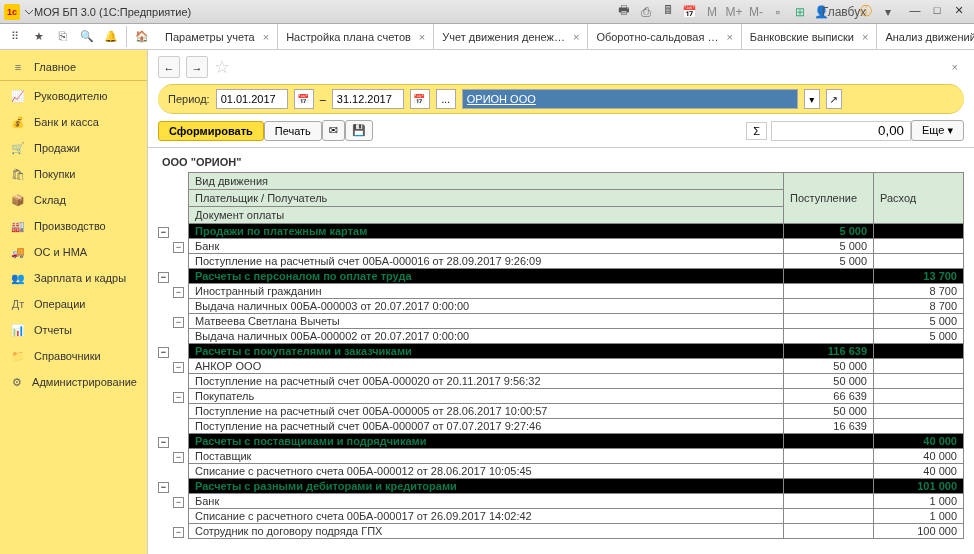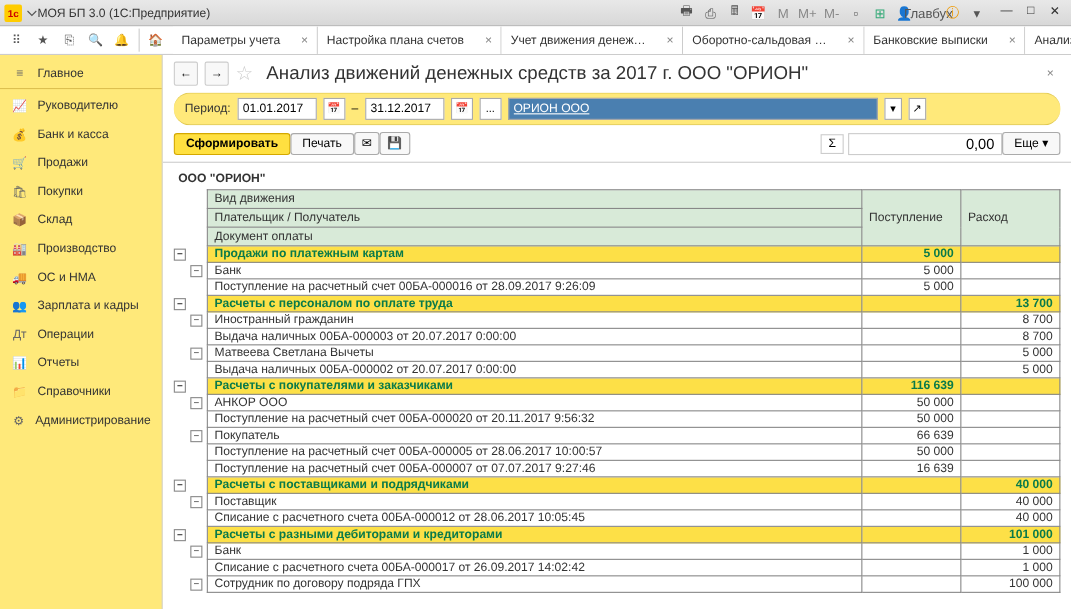--- a/index.html
+++ b/index.html
@@ -12,21 +12,21 @@
 .titlebar .tb-icons span { width: 16px; height: 16px; display: inline-flex; align-items: center; justify-content: center; font-size: 12px; color: #555; cursor: pointer; }
 .titlebar .win-controls { display: flex; margin-left: 8px; }
 .titlebar .win-controls span { width: 22px; height: 16px; text-align: center; cursor: pointer; color: #333; }
 .toolbar2 { background: #fff; height: 26px; display: flex; align-items: stretch; border-bottom: 1px solid #ccc; }
 .toolbar2 .left-icons { display: flex; align-items: center; padding: 0 4px; gap: 2px; }
 .toolbar2 .left-icons span { width: 22px; height: 22px; display: inline-flex; align-items: center; justify-content: center; color: #555; cursor: pointer; }
 .toolbar2 .divider { width: 1px; background: #ccc; margin: 2px 0; }
 .toolbar2 .nav-icons { display: flex; align-items: center; padding: 0 4px; gap: 2px; }
 .toolbar2 .nav-icons span { width: 22px; height: 22px; display: inline-flex; align-items: center; justify-content: center; color: #555; cursor: pointer; }
 .tabs { display: flex; flex: 1; overflow: hidden; }
-.tab { border-right: 1px solid #ccc; padding: 0 8px; display: flex; align-items: center; gap: 19px; cursor: pointer; white-space: nowrap; font-size: 11px; color: #333; background: #fff; }
+.tab { border-right: 1px solid #ccc; padding: 0 8px; display: flex; align-items: center; gap: 8px; cursor: pointer; white-space: nowrap; font-size: 11px; color: #333; background: #fff; }
 .tab.active { background: #fff; }
 .tab .close { color: #888; cursor: pointer; }
 .main { display: flex; height: calc(554px - 50px); }
 .sidebar { width: 148px; background: #ffe97a; border-right: 1px solid #ccc; padding-top: 4px; }
 .side-item { display: flex; align-items: center; gap: 8px; padding: 5px 10px; cursor: pointer; color: #333; font-size: 11px; }
 .side-item .icon { width: 16px; height: 16px; display: inline-flex; align-items: center; justify-content: center; color: #666; }
 .side-item:first-child { border-bottom: 1px solid #ddc050; margin-bottom: 2px; }
 .content { flex: 1; background: #fff; display: flex; flex-direction: column; overflow: hidden; }
 .page-header { display: flex; align-items: center; padding: 6px 10px; gap: 6px; }
 .page-header .nav-btn { width: 22px; height: 22px; border: 1px solid #ccc; background: #f8f8f8; display: inline-flex; align-items: center; justify-content: center; cursor: pointer; border-radius: 2px; }
@@ -49,21 +49,21 @@
 .action-bar .sum-box .sigma { border: 1px solid #ccc; padding: 2px 6px; }
 .action-bar .sum-box input { border: 1px solid #ccc; width: 140px; text-align: right; padding: 2px 6px; height: 20px; }
 .report-area { flex: 1; overflow: auto; padding: 6px 10px 10px 10px; }
 .report-header { font-weight: bold; color: #333; padding: 2px 4px; }
 .report-title { font-weight: bold; color: #333; padding: 2px 4px; border-bottom: 1px solid #888; }
 table.report { border-collapse: collapse; width: 100%; margin-top: 2px; font-size: 11px; }
 table.report th { background: #d8ead8; border: 1px solid #888; padding: 2px 6px; text-align: left; font-weight: normal; color: #333; }
 table.report td { border: 1px solid #888; padding: 1px 6px; color: #333; vertical-align: top; }
 table.report td.num { text-align: right; white-space: nowrap; }
 table.report tr.section td:first-child { color: #0a7a4a; font-weight: bold; background: #e8f4e8; }
-table.report tr.section td { background: #fde047; color: #0a7a4a; font-weight: bold; }
+table.report tr.section td { background: #000000; color: #0a7a4a; font-weight: bold; }
 table.report tr.sub1 td:first-child { color: #0a7a4a; padding-left: 18px; }
 table.report tr.sub2 td:first-child { padding-left: 34px; color: #333; }
 .tree-toggle { display: inline-block; width: 11px; height: 11px; border: 1px solid #888; text-align: center; line-height: 9px; font-size: 9px; margin-right: 4px; background: #fff; cursor: pointer; color: #333; }
 .outline-col { width: 14px; border: none !important; background: #fff !important; padding: 0 !important; text-align: center; vertical-align: middle !important; }
 </style>
 </head>
 <body>
 
 <div class="titlebar">
   <span class="logo">1c</span>
@@ -186,21 +186,20 @@
       <div class="side-item">
         <span class="icon">⚙</span>
         <span>Администрирование</span>
       </div>
     </div>
   <div class="content">
     <div class="page-header">
       <span class="nav-btn">←</span>
       <span class="nav-btn">→</span>
       <span class="star">☆</span>
-      <h1>Анализ движений денежных средств за 2017 г. ООО "ОРИОН"</h1>
       <span class="page-close">×</span>
     </div>
 
     <div class="filter-bar">
       <label>Период:</label>
       <input type="text" class="date-input" value="01.01.2017" style="">
       <span class="cal-btn">📅</span>
       <span>–</span>
       <input type="text" class="date-input" value="31.12.2017" style="">
       <span class="cal-btn">📅</span>

